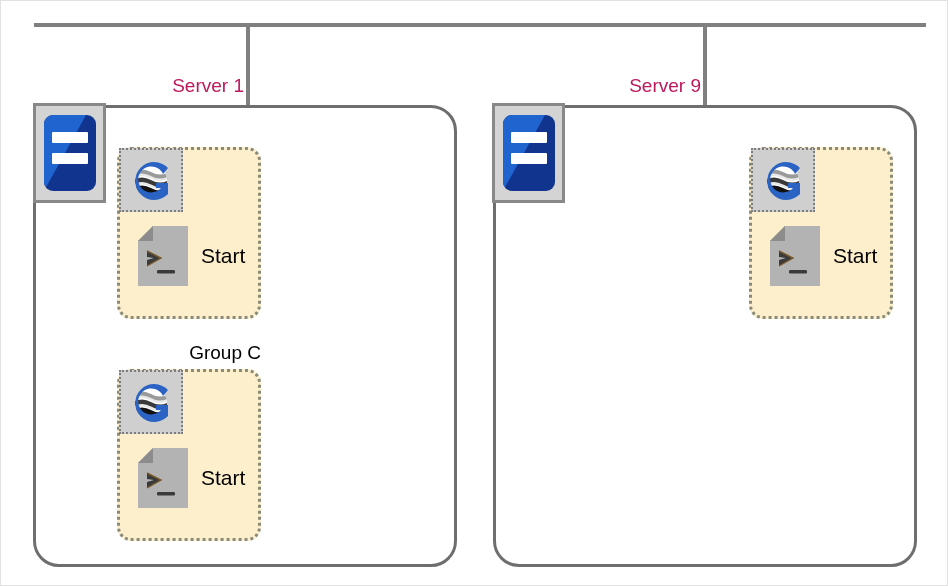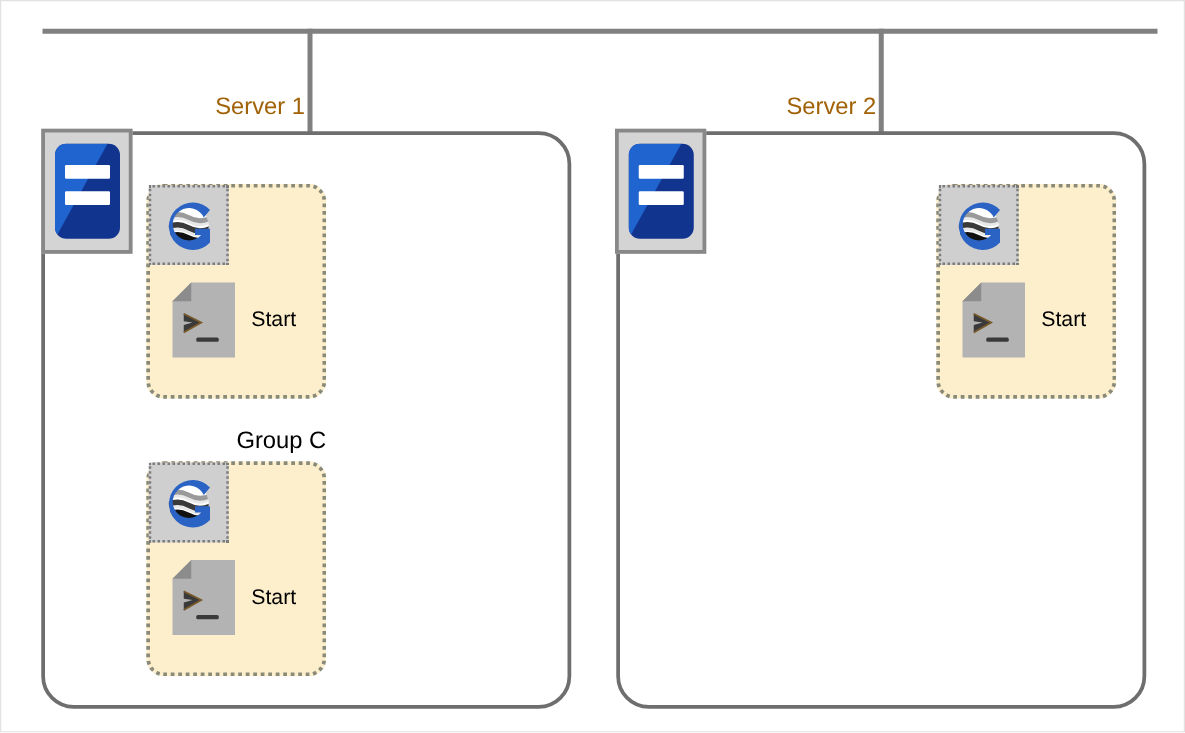--- a/index.html
+++ b/index.html
@@ -27,21 +27,21 @@
   .server-box{
     position:absolute;
     border:3px solid #6e6e6e;
     border-radius:26px;
     background:transparent;
     box-sizing:border-box;
   }
   .server-label{
     position:absolute;
     font-size:19px;
-    color:#a16207;
+    color:#be185d;
     white-space:nowrap;
     text-align:right;
   }
 
   
   .server-icon{
     position:absolute;
     width:73px;
     height:100px;
     background:#d4d4d4;
@@ -116,21 +116,21 @@
     display:flex;
     align-items:center;
     z-index:4;
   }
   .script-icon{
     width:52px;
     height:62px;
     flex:0 0 auto;
   }
   .script-label{
-    font-size:17px;
+    font-size:21px;
     color:#000000;
     margin-left:12px;
     white-space:nowrap;
   }
 </style>
 </head>
 <body>
 
 <div id="canvas">
 
@@ -209,21 +209,21 @@
     <svg class="script-icon" viewBox="0 0 52 62" aria-hidden="true">
       <path d="M16,1 L51,1 L51,61 L1,61 L1,16 Z" fill="#b3b3b3"></path>
       <path d="M16,1 L16,16 L1,16 Z" fill="#8c8c8c"></path>
       <path d="M10,26 L24,33 L10,41 L10,35 L17,33 L10,32 Z" fill="#3a3a3a"></path>
       <path d="M10,26 L24,33 L10,41" fill="none" stroke="#7a5a2a" stroke-width="1.4"></path>
       <rect x="20" y="45" width="18" height="3.4" rx="1.2" fill="#3a3a3a"></rect>
     </svg>
     <span class="script-label">Start</span>
   </div>
 
-  <div class="server-label" style="left:560px; top:74px; width:140px;">Server 2</div>
+  <div class="server-label" style="left:560px; top:74px; width:140px;">Server 9</div>
 
   <div class="server-box" style="left:492px; top:104px; width:424px; height:462px;"></div>
 
   <div class="server-icon" style="left:491px; top:102px;">
     <div class="chip">
       <div class="bar b1"></div>
       <div class="bar b2"></div>
     </div>
   </div>
 

